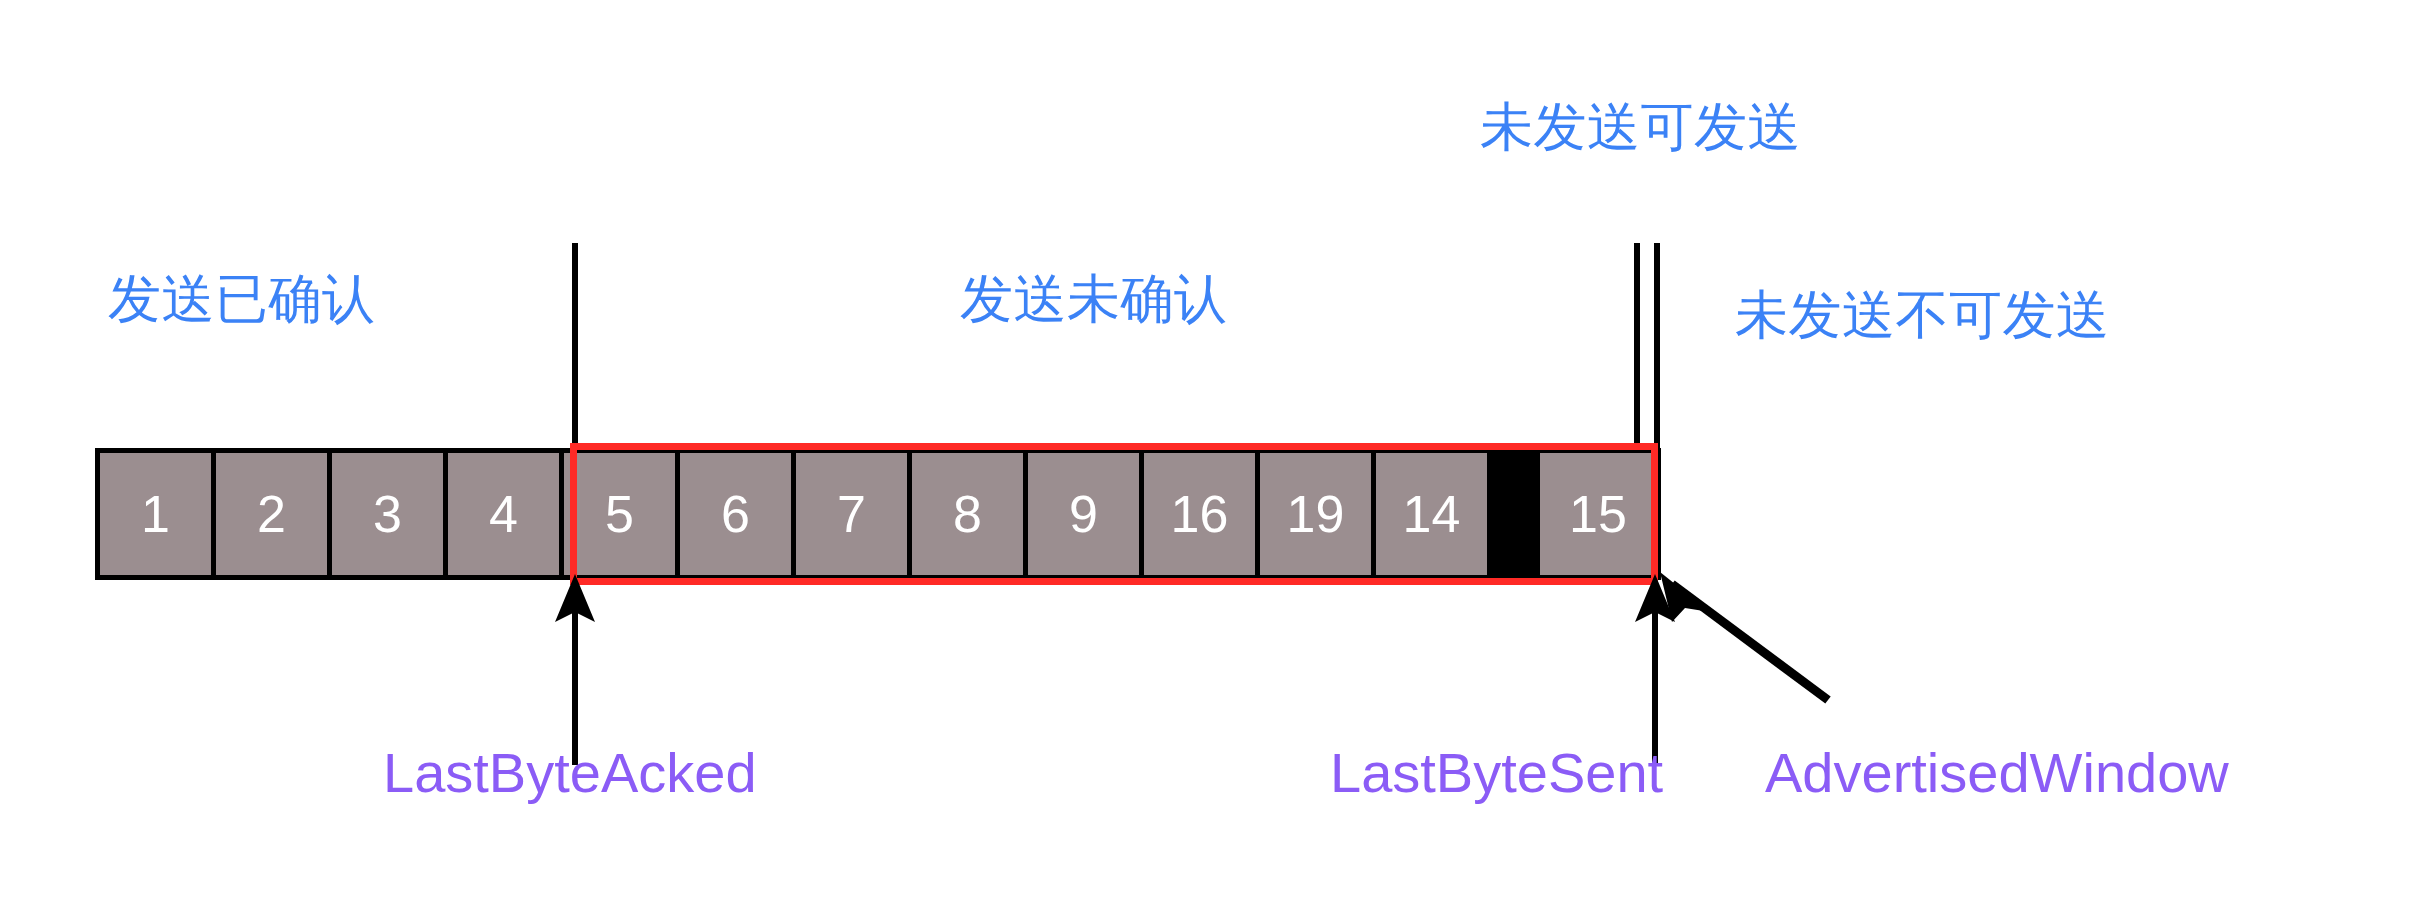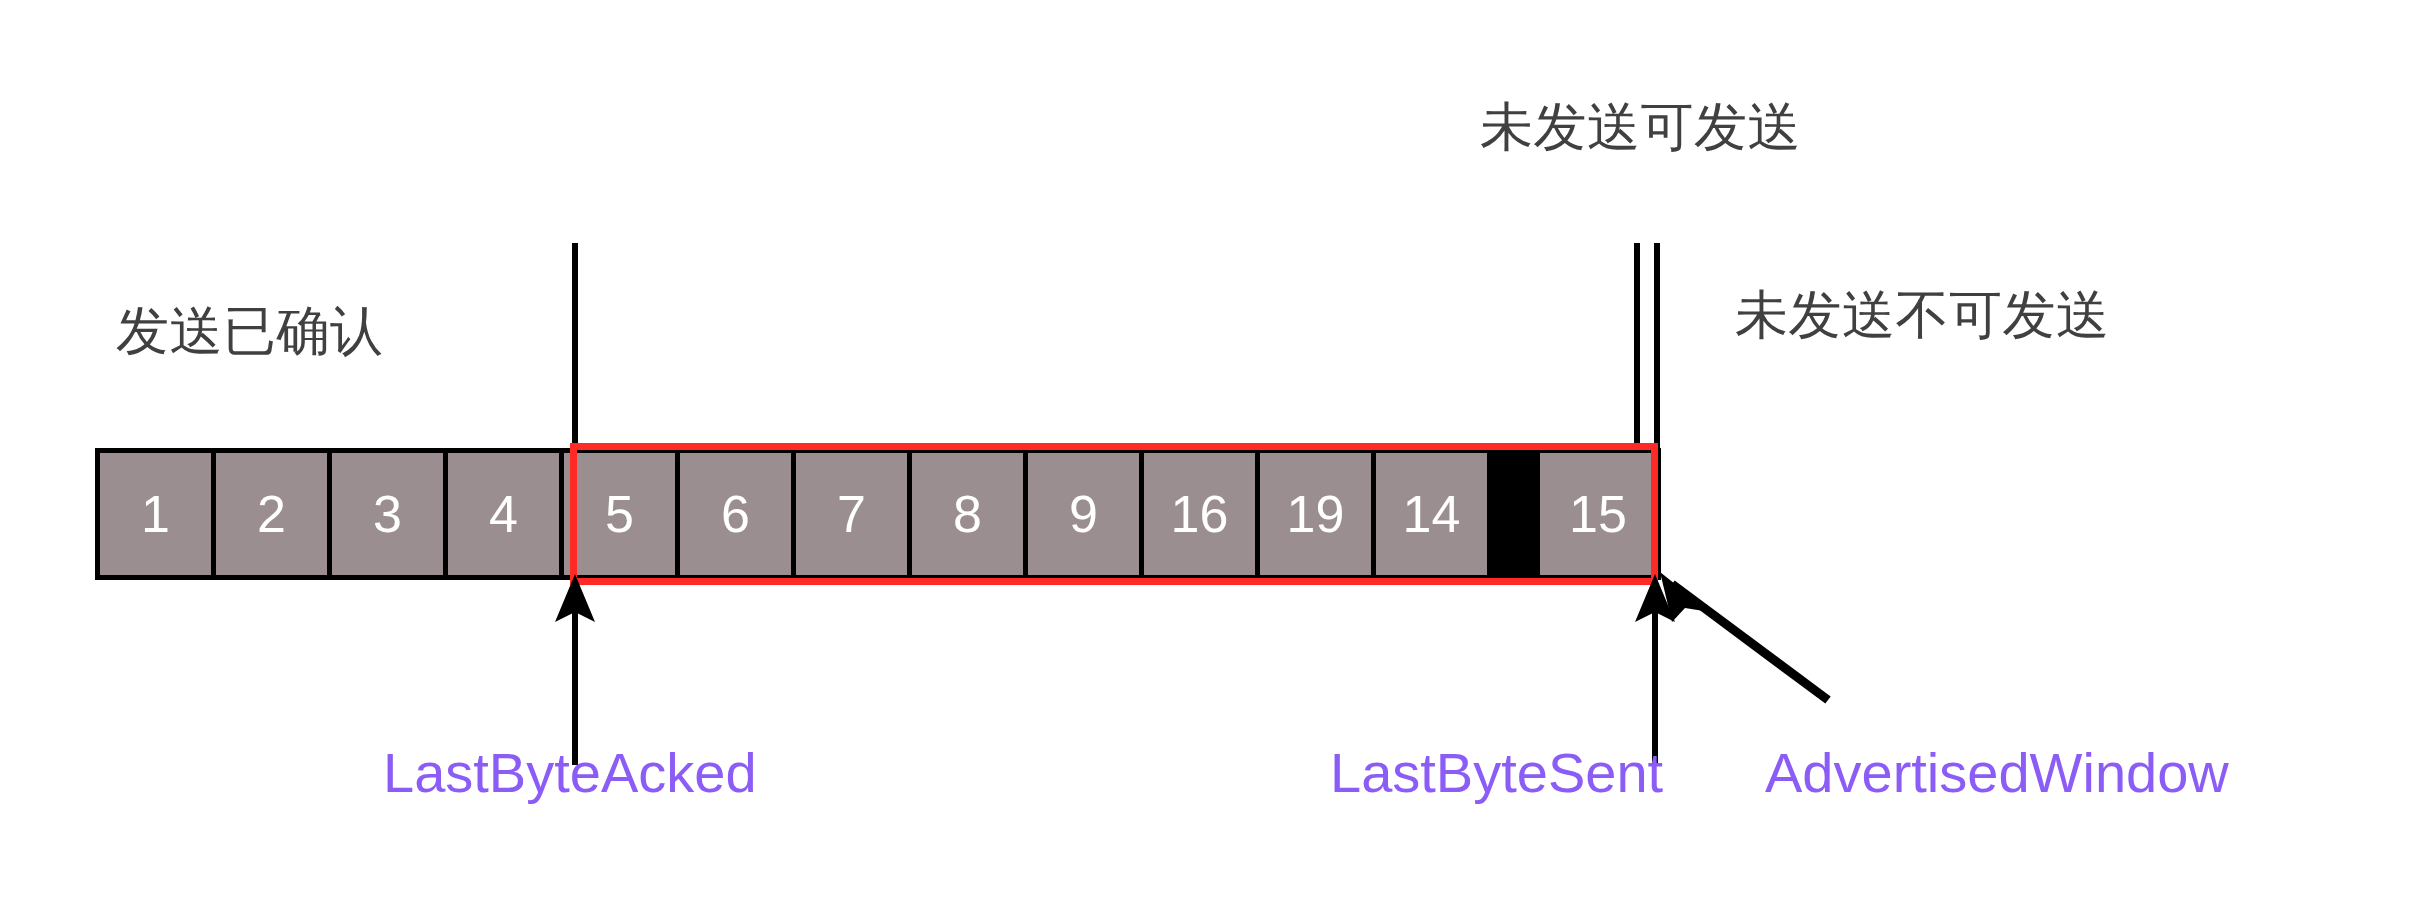--- a/index.html
+++ b/index.html
@@ -17,21 +17,21 @@
     background: #ffffff;
     overflow: hidden;
   }
 
   
   .section-label {
     position: absolute;
     font-family: "DejaVu Sans", "Liberation Sans", sans-serif;
     font-size: 53px;
     line-height: 1;
-    color: #404040;
+    color: #3b82f6;
     white-space: nowrap;
     letter-spacing: 0.5px;
   }
 
   
   .pointer-label {
     position: absolute;
     font-family: "Liberation Sans", "DejaVu Sans", sans-serif;
     font-size: 56px;
     line-height: 1;
@@ -90,22 +90,23 @@
   }
 
   
   .arrow-svg { position: absolute; overflow: visible; }
 </style>
 </head>
 <body>
 
 <div id="stage">
 
-  <div class="section-label" style="left:116px; top:272px;margin-top:32px;">发送已确认</div>
+  <div class="section-label" style="left:108px; top:272px;">发送已确认</div>
 
+  <div class="section-label" style="left:960px; top:272px;">发送未确认</div>
 
   <div class="section-label" style="left:1480px; top:100px;">未发送可发送</div>
 
   <div class="section-label" style="left:1735px; top:272px;margin-top:16px;">未发送不可发送</div>
 
   <div class="vline" style="left:572px; top:243px; height:207px;"></div>
 
   <div class="vline" style="left:1634px; top:243px; height:207px;"></div>
   <div class="vline" style="left:1654px; top:243px; height:207px;"></div>
 

